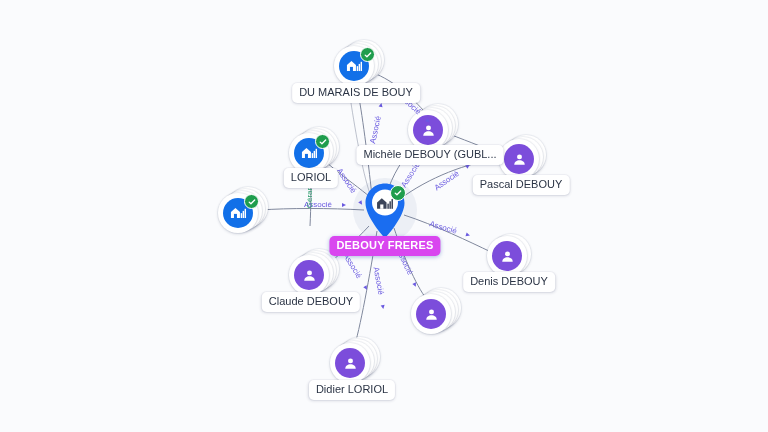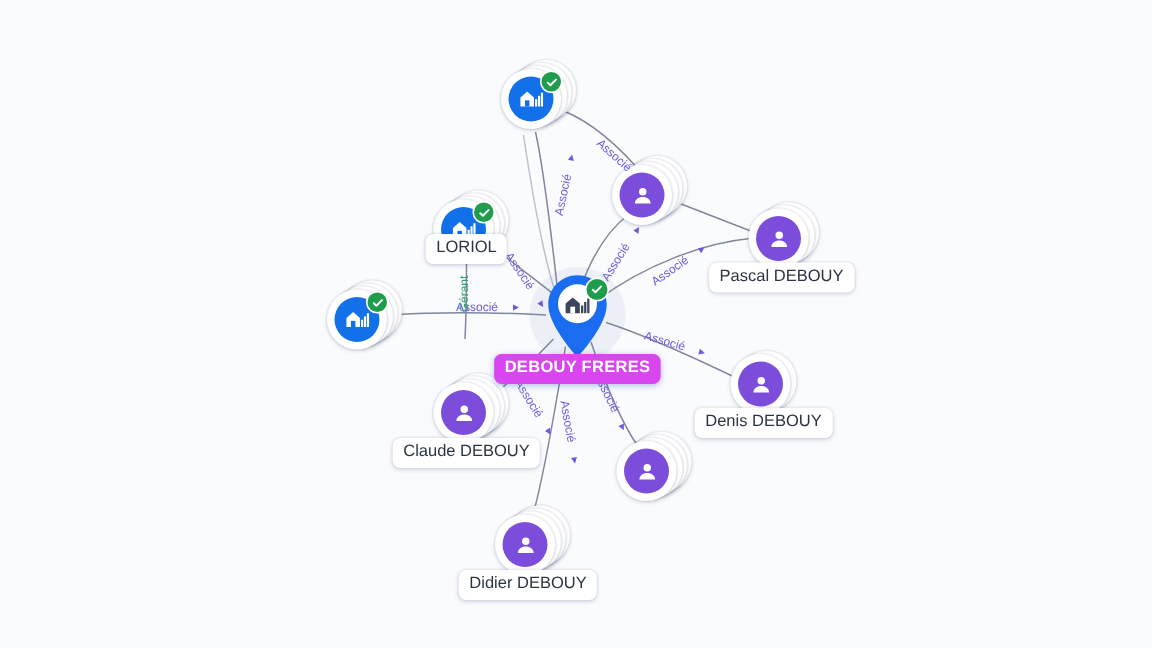--- a/index.html
+++ b/index.html
@@ -321,18 +321,20 @@
       <div class="arw" style="left: 344px; top: 205px; transform: translate(-50%, -50%) rotate(0deg);"></div>
       <div class="elabel" style="left: 346px; top: 181px; transform: translate(-50%, -50%) rotate(56deg);">Associé</div>
       <div class="arw" style="left: 360.539px; top: 202.555px; transform: translate(-50%, -50%) rotate(56deg);"></div>
       <div class="elabel ger" style="left: 310px; top: 196px; transform: translate(-50%, -50%) rotate(-90deg);">Gérant</div>
       <div class="arw ger" style="left: 310px; top: 170px; transform: translate(-50%, -50%) rotate(-90deg);"></div>
       <div class="elabel" style="left: 409px; top: 104px; transform: translate(-50%, -50%) rotate(42deg);">Associé</div>
       <div class="arw" style="left: 428.322px; top: 121.397px; transform: translate(-50%, -50%) rotate(42deg);"></div>
     </div>
 
 <div class="nlabel sel" style="left: 385px; top: 236px;">DEBOUY FRERES</div>
+    <div class="nlabel" style="left: 356px; top: 83px;">DU MARAIS DE BOUY</div>
+    <div class="nlabel" style="left: 430px; top: 145px;">Michèle DEBOUY (GUBL...</div>
     <div class="nlabel" style="left: 521px; top: 175px;">Pascal DEBOUY</div>
-    <div class="nlabel" style="left: 311px; top: 156px;">LORIOL</div>
+    <div class="nlabel" style="left: 311px; top: 168px;">LORIOL</div>
     <div class="nlabel" style="left: 311px; top: 292px;">Claude DEBOUY</div>
     <div class="nlabel" style="left: 509px; top: 272px;">Denis DEBOUY</div>
-    <div class="nlabel" style="left: 352px; top: 380px;">Didier DEBOUY</div>
+    <div class="nlabel" style="left: 352px; top: 380px;">Didier LORIOL</div>
   </div>
 
 </body></html>

